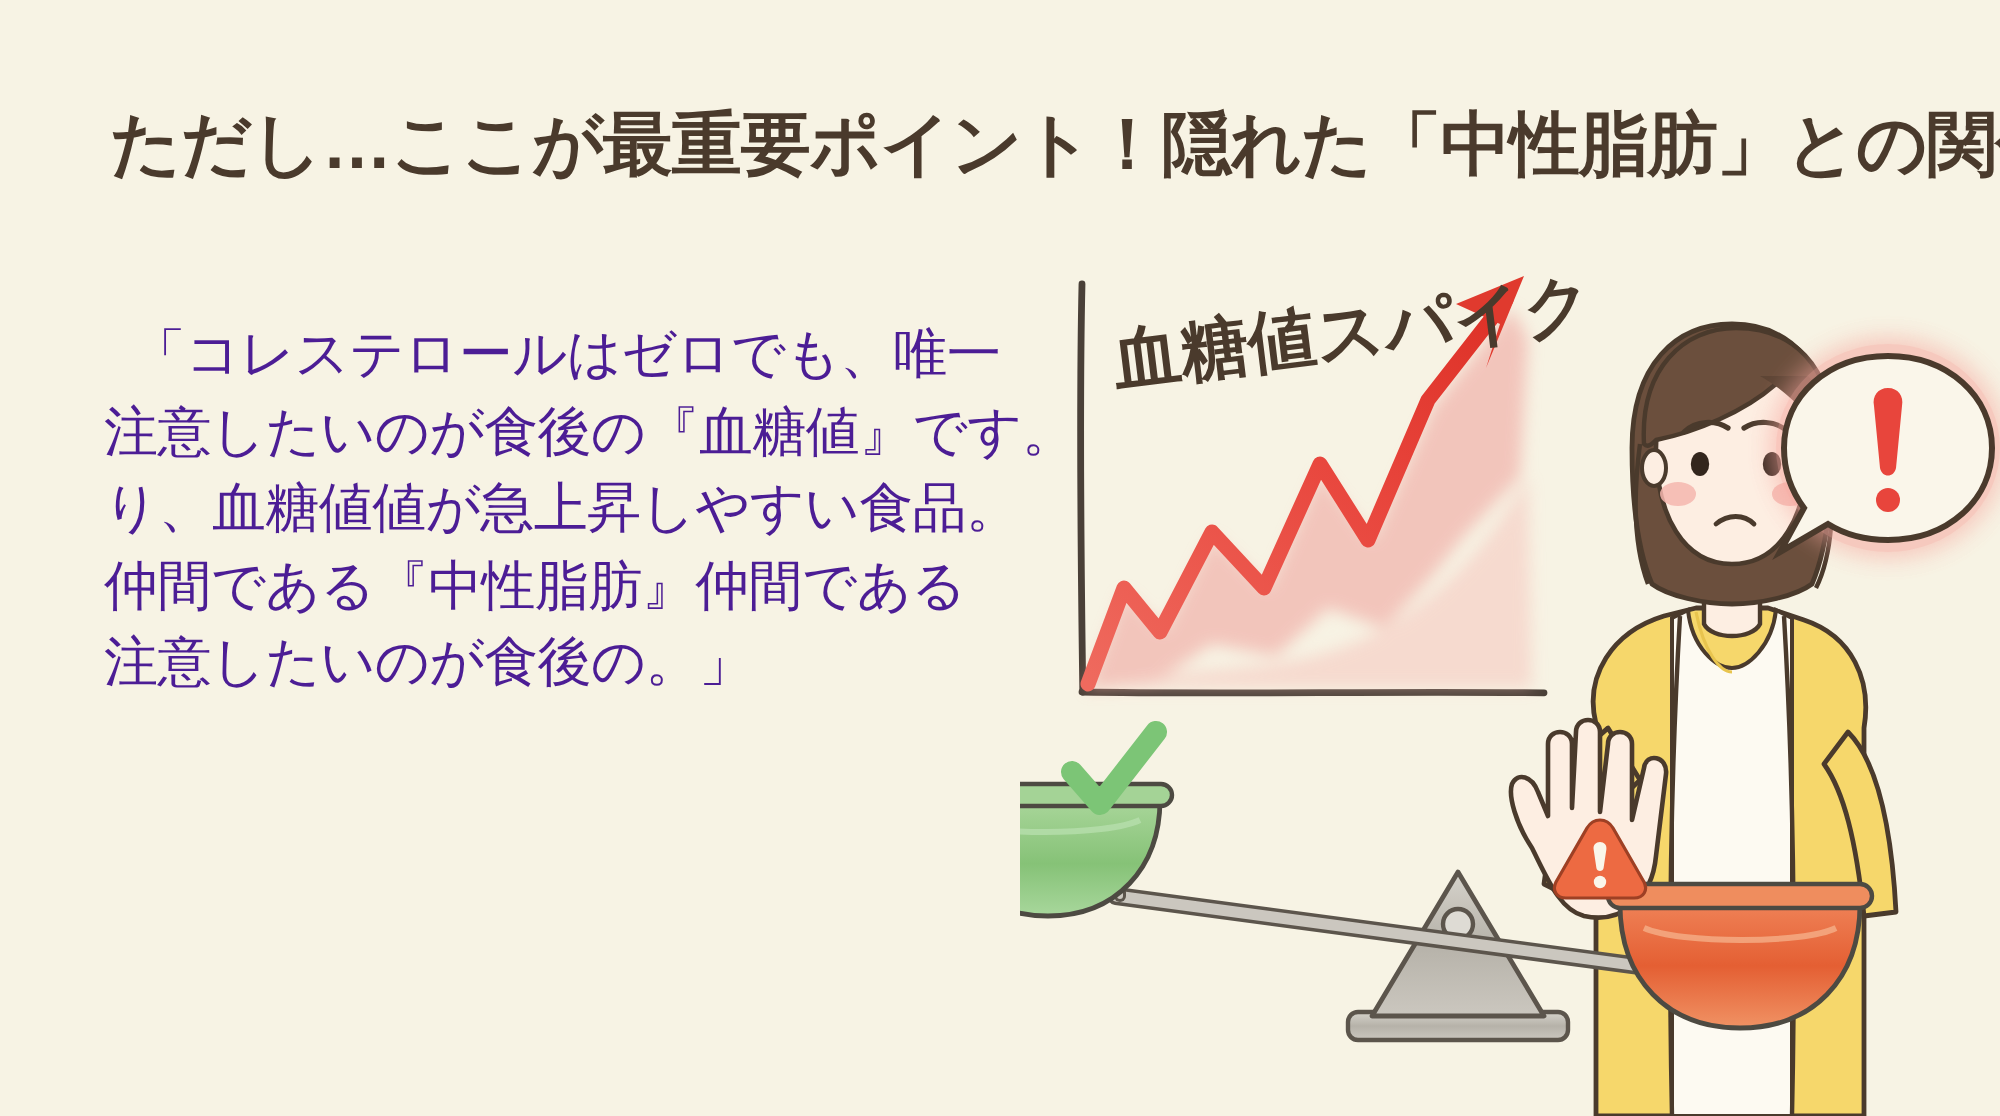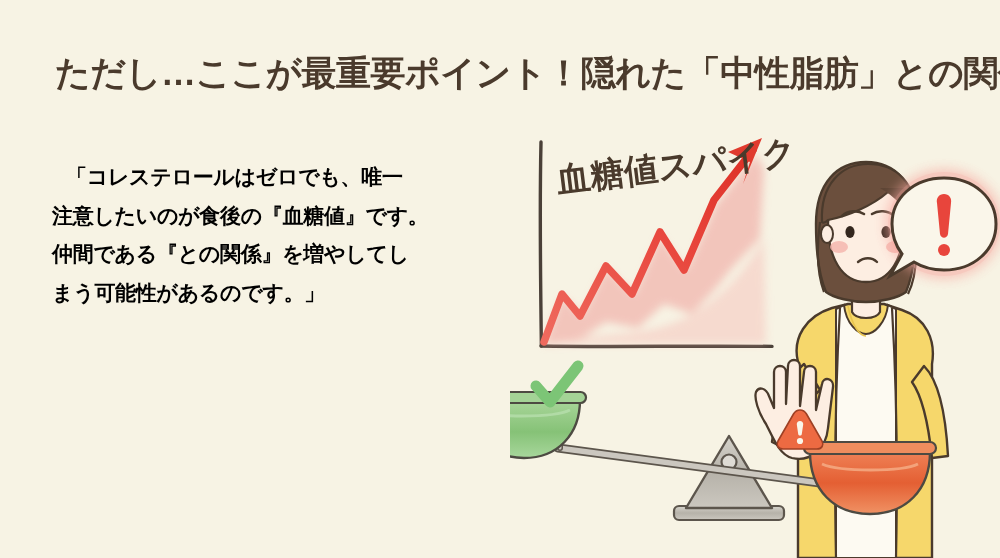--- a/index.html
+++ b/index.html
@@ -33,23 +33,23 @@
     white-space: nowrap;
     line-height: 1.2;
   }
 
   
   #bodycopy {
     position: absolute;
     left: 52px;
     top: 158px;
     width: 460px;
-    color: #000000;
-    font-size: 21px;
-    font-weight: bold;
+    color: #4c1d95;
+    font-size: 27px;
+    font-weight: normal;
     line-height: 38.5px;
     letter-spacing: -0.3px;
   }
   #bodycopy .ln { display: block; white-space: nowrap; }
   #bodycopy .ln.first { text-indent: 14px; }
 
   
   #illus {
     position: absolute;
     left: 510px;
@@ -62,22 +62,23 @@
 </head>
 <body>
 
 <div id="stage">
 
   <div id="headline">ただし…ここが最重要ポイント！隠れた「中性脂肪」との関係。</div>
 
   <div id="bodycopy">
     <span class="ln first">「コレステロールはゼロでも、唯一</span>
     <span class="ln">注意したいのが食後の『血糖値』です。</span>
-    <span class="ln">仲間である『との関係』を増やしてし</span>
-    <span class="ln">まう可能性があるのです。」</span>
+    <span class="ln">り、血糖値値が急上昇しやすい食品。</span>
+    <span class="ln">仲間である『中性脂肪』仲間である</span>
+    <span class="ln">注意したいのが食後の。」</span>
   </div>
 
   <div id="illus">
     <svg width="490" height="440" viewBox="0 0 490 440" xmlns="http://www.w3.org/2000/svg">
       <defs>
         <filter id="softGlow" x="-60%" y="-60%" width="220%" height="220%">
           <feGaussianBlur stdDeviation="7" result="b"></feGaussianBlur>
           <feMerge>
             <feMergeNode in="b"></feMergeNode>
               <feMergeNode in="b"></feMergeNode>

